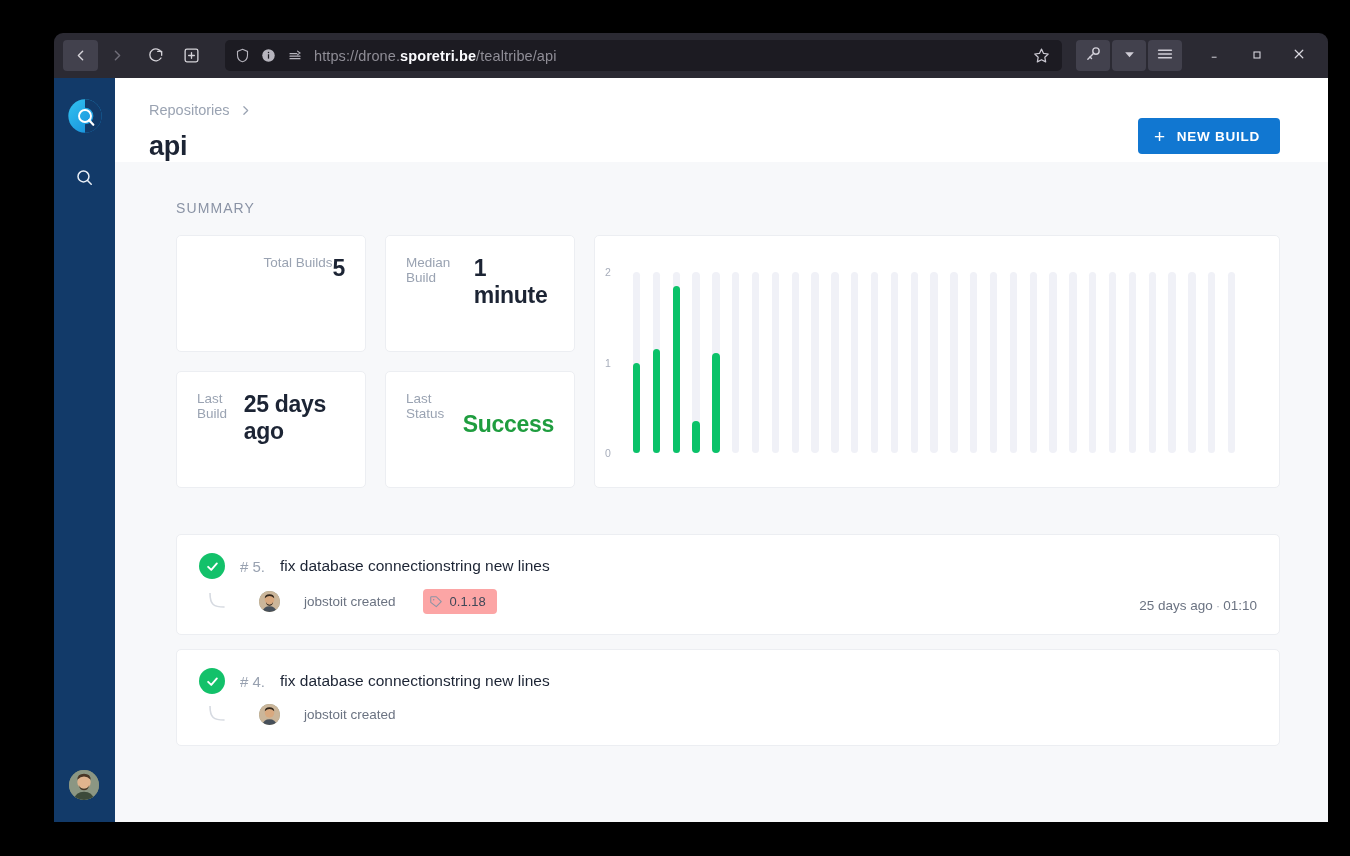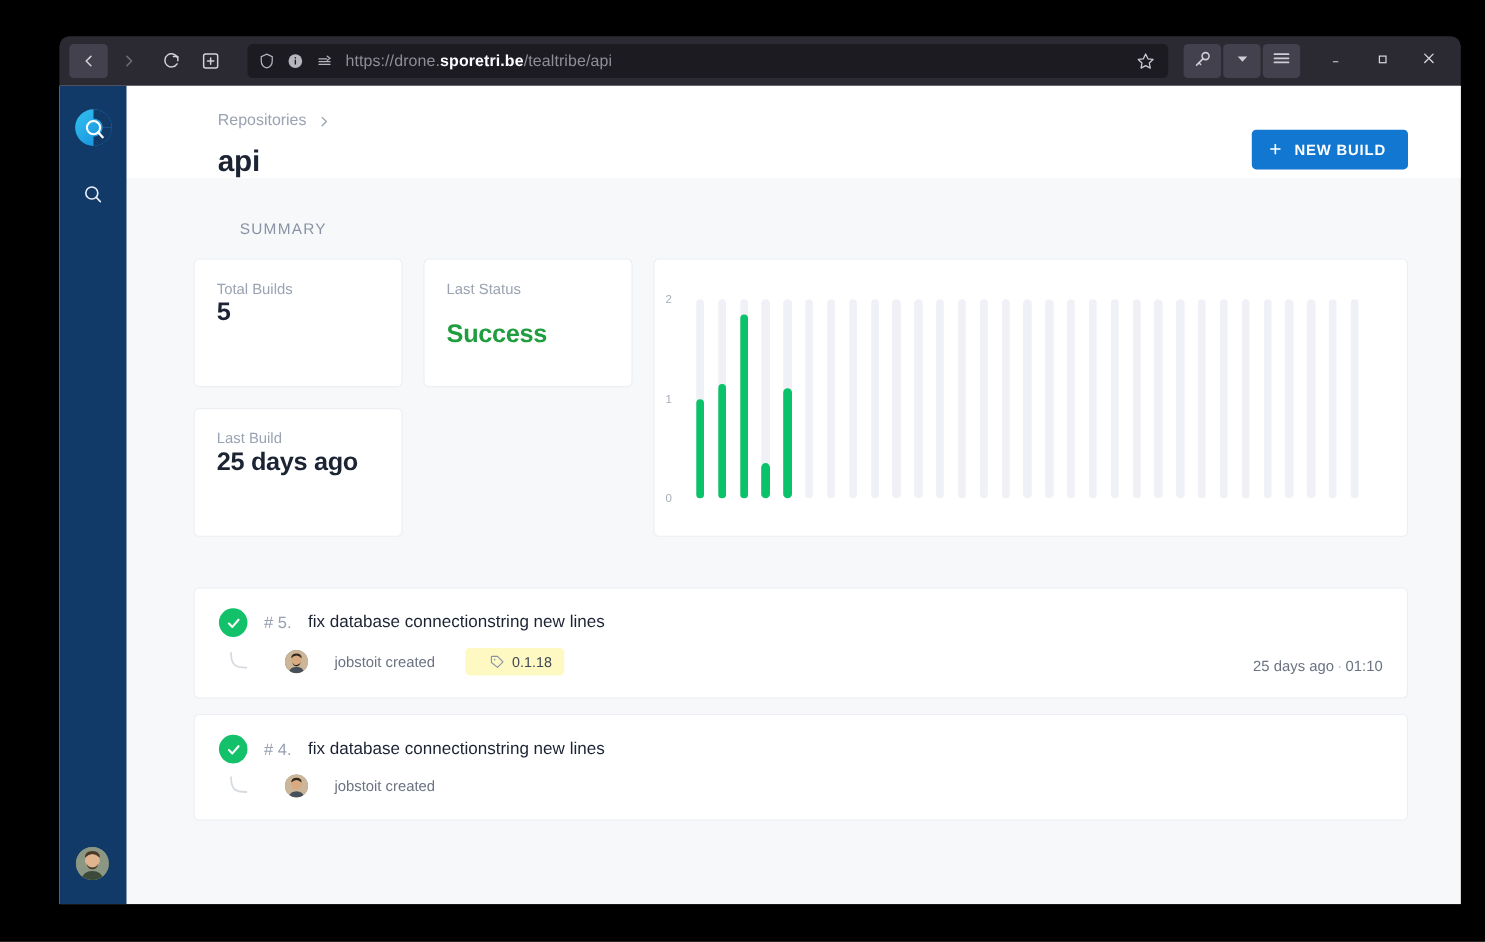--- a/index.html
+++ b/index.html
@@ -119,21 +119,21 @@
     flex: 1;
     background: #f7f8fa;
     display: flex;
     flex-direction: column;
     min-width: 0;
   }
 
   
   .pg-header {
     background: #fff;
-    padding: 24px 48px 0 83px;
+    padding: 24px 48px 0 34px;
     flex: none;
   }
   .hdr-row { display: flex; align-items: flex-start; justify-content: space-between; }
   .breadcrumb {
     display: flex; align-items: center; gap: 9px;
     font-size: 14.5px; color: #9aa3b2;
   }
   .breadcrumb .crumb-link { color: #9aa3b2; }
   .breadcrumb .chev { display: flex; color: #9aa3b2; }
   .page-title {
@@ -180,38 +180,37 @@
   .pg-body {
     flex: 1;
     padding: 38px 48px 0 61px;
     overflow: hidden;
   }
   .section-label {
     font-size: 14px;
     letter-spacing: 1.1px;
     color: #8a93a5;
     margin-bottom: 19px;
-    margin-left: 42px;
   }
 
   .summary-grid {
     display: flex;
     gap: 19px;
     align-items: stretch;
   }
   .stat-col { display: flex; flex-direction: column; gap: 19px; }
   .stat-card {
     width: 190px; height: 117px;
     background: #fff;
     border: 1px solid #eceef2;
     border-radius: 5px;
     padding: 19px 20px;
     display: flex;
-    flex-direction: column;
-    justify-content: flex-start;
+    flex-direction: row;
+    justify-content: flex-end;
   }
   .stat-label { font-size: 13.5px; color: #9aa3b2; }
   .stat-value { font-size: 23px; font-weight: 700; color: #1c2434; letter-spacing: -.3px; }
   .stat-value.success { color: #1f9d3f; margin-top: 20px; }
 
   .chart-card {
     flex: 1;
     background: #fff;
     border: 1px solid #eceef2;
     border-radius: 5px;
@@ -282,23 +281,23 @@
     width: 21px; height: 21px;
     border-radius: 50%;
     overflow: hidden;
     flex: none;
     background: #8a8f79;
     margin-left: -3px;
   }
   .exec-author { font-size: 13.5px; color: #6b7382; }
   .tag-chip {
     display: flex; align-items: center; gap: 7px;
-    background: #fef9c3;
+    background: #fca5a5;
     border-radius: 4px;
-    padding: 5px 11px 5px 22px;
+    padding: 5px 11px 5px 6px;
     font-size: 13px;
     color: #3f4757;
     margin-left: 3px;
   }
   .tag-chip .tic { color: #8a93a5; display: flex; }
   .exec-meta {
     position: absolute;
     right: 22px;
     bottom: 21px;
     font-size: 13.5px;
@@ -498,20 +497,24 @@
             <div class="stat-card">
               <div class="stat-label">Total Builds</div>
               <div class="stat-value">5</div>
             </div>
             <div class="stat-card">
               <div class="stat-label">Last Build</div>
               <div class="stat-value">25 days ago</div>
             </div>
           </div>
           <div class="stat-col">
+            <div class="stat-card">
+              <div class="stat-label">Median Build</div>
+              <div class="stat-value">1 minute</div>
+            </div>
             <div class="stat-card">
               <div class="stat-label">Last Status</div>
               <div class="stat-value success">Success</div>
             </div>
           </div>
 
           <div class="chart-card">
             <div class="chart-inner">
               <div id="yticks">
                   <div class="y-tick" style="top: calc(100% - 34px);">0</div>

